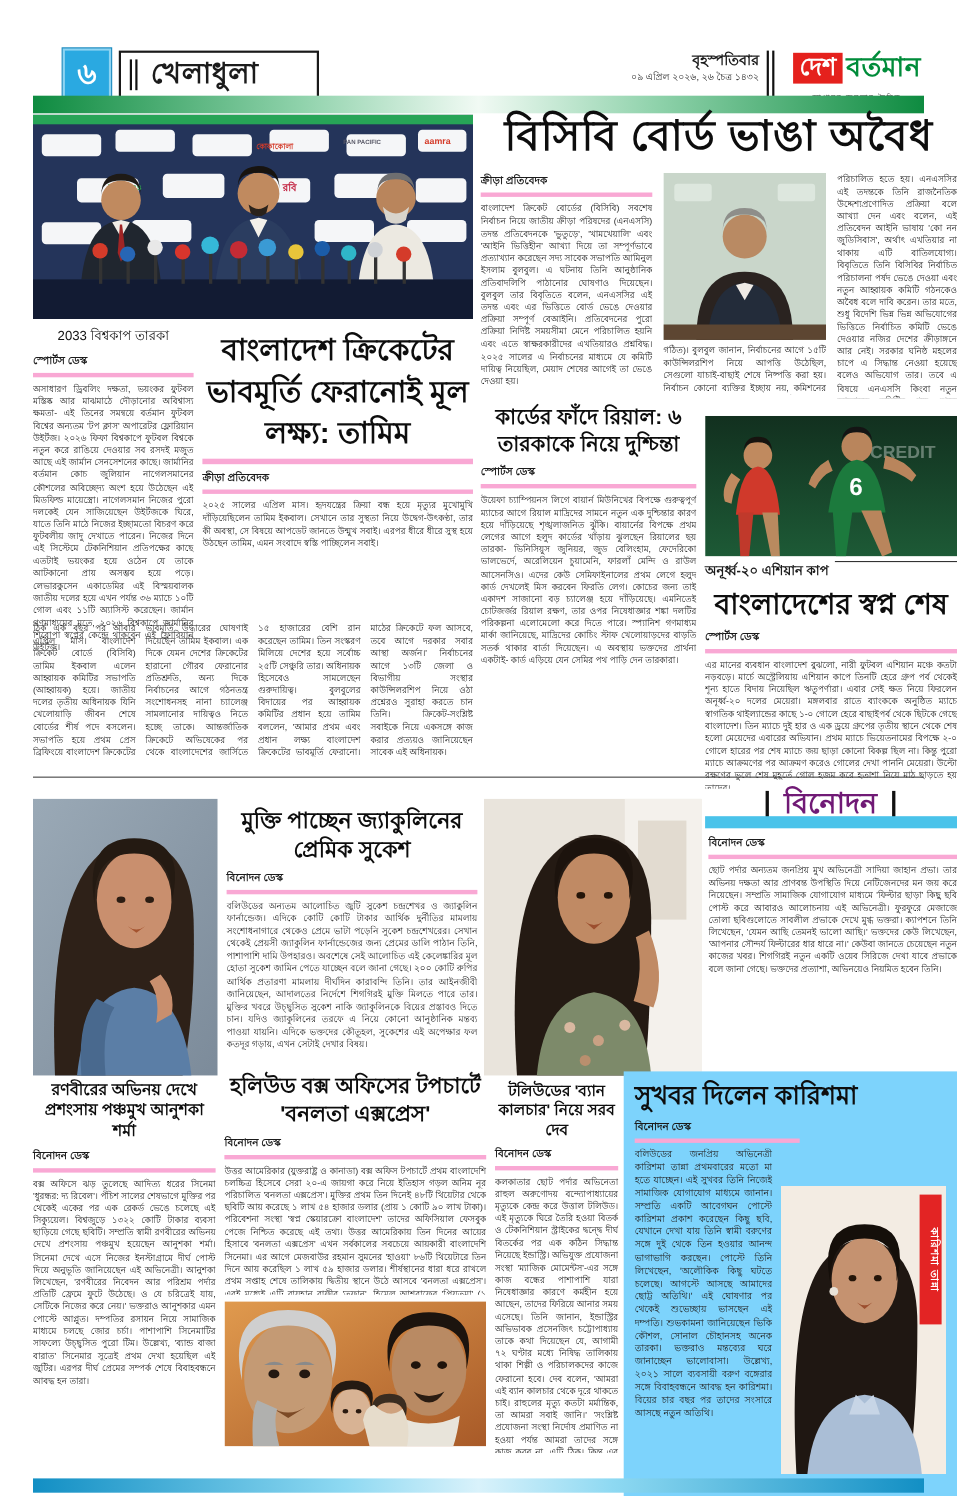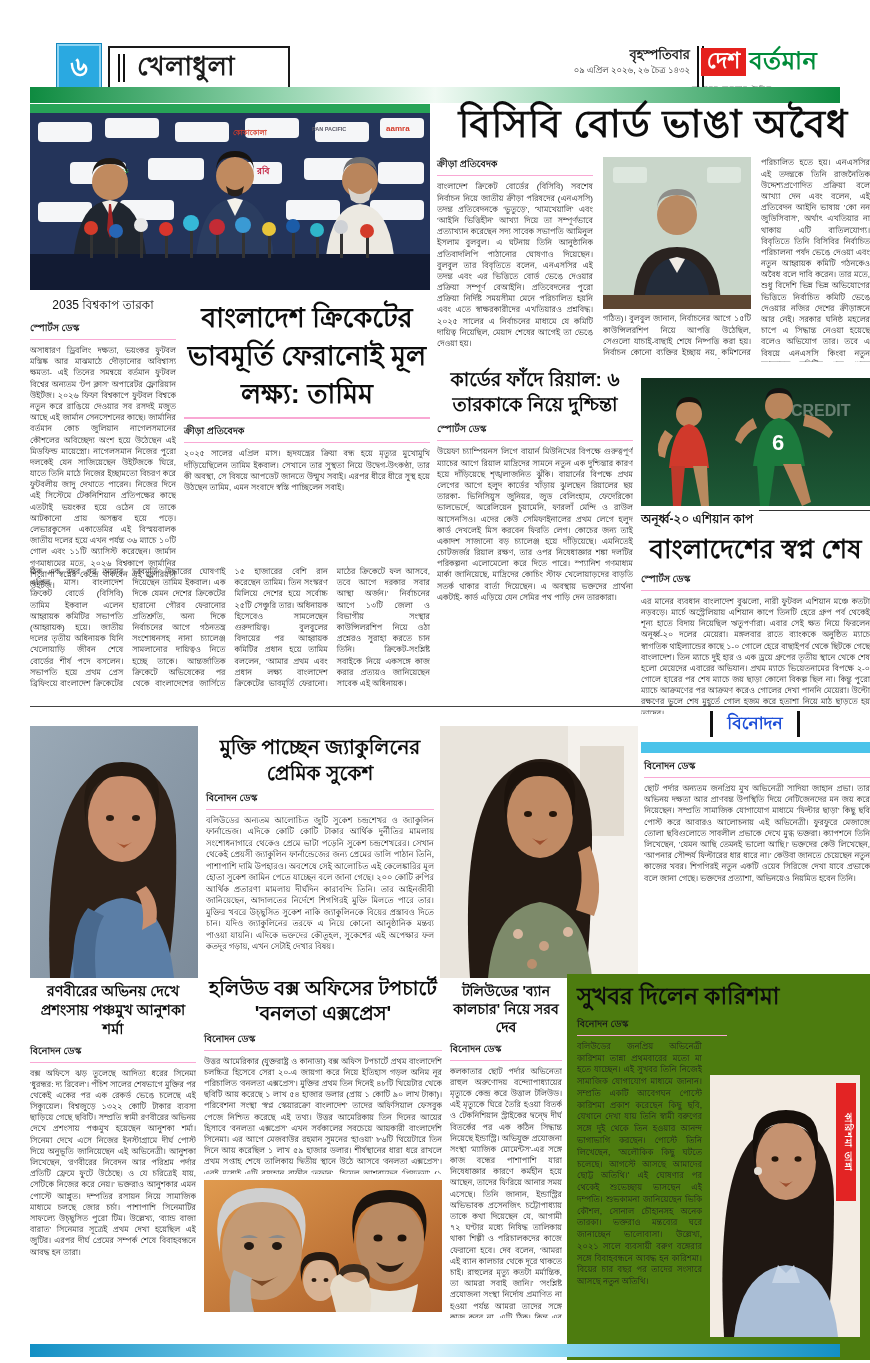--- a/index.html
+++ b/index.html
@@ -11,44 +11,44 @@
   
   .pagenum { left:57px; top:44px; width:44px; height:48px; background:#2aa9e1; border:2px solid #8ed4f2; outline:1px solid #1487bd; color:#fff; font-size:27px; font-weight:bold; display:flex; align-items:center; justify-content:center; }
   .section-box { left:108px; top:46px; width:182px; height:44px; border:2px solid #1a1a1a; display:flex; align-items:center; }
   .dbar { width:7px; height:70%; border-left:2px solid #111; border-right:2px solid #111; }
   .section-box .dbar { margin-left:8px; }
   .section-title { font-size:26px; font-weight:bold; margin-left:12px; letter-spacing:0.5px; }
   .dateblock { left:568px; top:47px; width:122px; text-align:right; }
   .dateblock .wd { font-size:13px; font-weight:bold; line-height:1.3; }
   .dateblock .dt { font-size:8.5px; color:#222; }
   .hdr-sep { left:697px; top:46px; height:44px; }
-  .logo { left:692px; top:42px; width:134px; }
+  .logo { left:712px; top:42px; width:134px; text-align:center; }
   .logo-row { display:flex; align-items:center; justify-content:center; gap:3px; }
   .logo-desh { background:#e5211d; color:#fff; font-weight:bold; font-size:22px; padding:1px 6px 3px; line-height:1.1; }
   .logo-bortoman { color:#008c3a; font-weight:bold; font-size:24px; letter-spacing:0.5px; }
   .logo-tag { font-size:6.5px; letter-spacing:1.5px; color:#222; margin-top:2px; }
   .greenbar { left:30px; top:87px; width:810px; height:16px;
     background:linear-gradient(90deg,#0e8b40 0%,#8fd2ab 30%,#f1faf4 50%,#8fd2ab 70%,#0e8b40 100%); }
   .bluebar-bottom { left:30px; top:1344px; width:810px; height:13px;
     background:linear-gradient(90deg,#128fc4 0%,#8ed9f2 35%,#d9f2fb 50%,#8ed9f2 65%,#128fc4 100%); }
 
   
   .kicker { font-size:12px; text-align:center; color:#111; }
   .headline { font-weight:bold; color:#0d0d0d; text-align:center; line-height:1.3; }
-  .byline { font-size:9.5px; font-weight:bold; border-bottom:1px solid #f9a8d4; padding-bottom:3px; margin:5px 0 5px; }
+  .byline { font-size:9.5px; font-weight:bold; border-bottom:4px solid #f9a8d4; padding-bottom:3px; margin:5px 0 5px; }
   .body-text { font-size:8px; line-height:1.4; text-align:justify; color:#232323; overflow:hidden; }
   .kicker-row { display:flex; align-items:flex-start; gap:6px; }
   .kicker-row .kline { flex:1; border-top:1.5px solid #333; }
 
   
   .binodon { display:flex; align-items:center; justify-content:center; gap:14px; }
   .binodon .vbar { width:3px; height:26px; background:#111; }
-  .binodon .txt { color:#1d4ed8; font-size:17px; font-weight:bold; }
+  .binodon .txt { color:#701a75; font-size:26px; font-weight:bold; }
   .cyanbar { background:#4ac3ea; }
-  .pinkbox { background:#4d7c0f; }
+  .pinkbox { background:#7dd3fc; }
 
   
   .photo { overflow:hidden; position:absolute; }
   .photo svg { display:block; }
   .vtab { position:absolute; right:4px; top:8px; width:20px; height:118px; background:#e32424; color:#fff;
     writing-mode:vertical-rl; text-align:center; font-size:9.5px; font-weight:bold; letter-spacing:1px; }
 </style>
 </head>
 <body>
 
@@ -153,27 +153,27 @@
           <circle cx="287" cy="126" r="7" fill="#2fb6c9"></circle>
         <rect x="310" y="128" width="3" height="26" fill="#333"></rect>
           <circle cx="311" cy="123" r="7" fill="#cfd2d6"></circle>
         <rect x="336" y="132" width="3" height="22" fill="#333"></rect>
           <circle cx="337" cy="127" r="7" fill="#d43b2a"></circle>
       </g>
     </svg>
   </div>
 
   <div class="abs" style="left:30px; top:296px; width:146px;">
-    <div class="kicker">2035 বিশ্বকাপ তারকা</div>
+    <div class="kicker">2033 বিশ্বকাপ তারকা</div>
     <div class="byline">স্পোর্টস ডেস্ক</div>
     <div class="body-text" style="height:300px;">অসাধারণ ড্রিবলিং দক্ষতা, ভয়ংকর ফুটবল মস্তিষ্ক আর মাঝমাঠে দৌড়ানোর অবিশ্বাস্য ক্ষমতা- এই তিনের সমন্বয়ে বর্তমান ফুটবল বিশ্বের অন্যতম 'টপ ক্লাস' অপারেটর ফ্লোরিয়ান উইর্টজ। ২০২৬ ফিফা বিশ্বকাপে ফুটবল বিশ্বকে নতুন করে রাঙিয়ে দেওয়ার সব রসদই মজুত আছে এই জার্মান সেনসেশনের কাছে। জার্মানির বর্তমান কোচ জুলিয়ান নাগেলসমানের কৌশলের অবিচ্ছেদ্য অংশ হয়ে উঠেছেন এই মিডফিল্ড মায়েস্ত্রো। নাগেলসমান নিজের পুরো দলকেই যেন সাজিয়েছেন উইর্টজকে ঘিরে, যাতে তিনি মাঠে নিজের ইচ্ছামতো বিচরণ করে ফুটবলীয় জাদু দেখাতে পারেন। নিজের দিনে এই সিস্টেমে টেকনিশিয়ান প্রতিপক্ষের কাছে এতটাই ভয়ংকর হয়ে ওঠেন যে তাকে আটকানো প্রায় অসম্ভব হয়ে পড়ে। লেভারকুসেন একাডেমির এই বিস্ময়বালক জাতীয় দলের হয়ে এখন পর্যন্ত ৩৬ ম্যাচে ১০টি গোল এবং ১১টি অ্যাসিস্ট করেছেন। জার্মান গণমাধ্যমের মতে, ২০২৬ বিশ্বকাপে জার্মানির শিরোপা স্বপ্নের কেন্দ্রে থাকবেন এই ফ্লোরিয়ান উইর্টজ।</div>
   </div>
 
   <div class="abs" style="left:184px; top:300px; width:246px;">
-    <div class="headline" style="font-size:27px; line-height:1.4; border-bottom:2px solid #f9a8d4; padding-bottom:4px;">বাংলাদেশ ক্রিকেটের ভাবমূর্তি ফেরানোই মূল লক্ষ্য: তামিম</div>
+    <div class="headline" style="font-size:27px; line-height:1.4; border-bottom:5px solid #f9a8d4; padding-bottom:4px;">বাংলাদেশ ক্রিকেটের ভাবমূর্তি ফেরানোই মূল লক্ষ্য: তামিম</div>
     <div class="byline">ক্রীড়া প্রতিবেদক</div>
     <div class="body-text" style="height:88px;">২০২৫ সালের এপ্রিল মাস। হৃদযন্ত্রের ক্রিয়া বন্ধ হয়ে মৃত্যুর মুখোমুখি দাঁড়িয়েছিলেন তামিম ইকবাল। সেখানে তার সুস্থতা নিয়ে উদ্বেগ-উৎকণ্ঠা, তার কী অবস্থা, সে বিষয়ে আপডেট জানতে উন্মুখ সবাই। এরপর ধীরে ধীরে সুস্থ হয়ে উঠছেন তামিম, এমন সংবাদে স্বস্তি পাচ্ছিলেন সবাই।</div>
   </div>
 
   <div class="abs body-text" style="left:30px; top:566px; width:400px; height:140px; column-count:4; column-gap:9px;">ঠিক এক বছর পর আবার এপ্রিল মাস। বাংলাদেশ ক্রিকেট বোর্ডে (বিসিবি) তামিম ইকবাল এলেন আহ্বায়ক কমিটির সভাপতি (আহ্বায়ক) হয়ে। জাতীয় দলের তৃতীয় অধিনায়ক যিনি খেলোয়াড়ি জীবন শেষে বোর্ডের শীর্ষ পদে বসলেন। সভাপতি হয়ে প্রথম প্রেস ব্রিফিংয়ে বাংলাদেশ ক্রিকেটের ভাবমূর্তি উদ্ধারের ঘোষণাই দিয়েছেন তামিম ইকবাল। এক দিকে যেমন দেশের ক্রিকেটের হারানো গৌরব ফেরানোর প্রতিশ্রুতি, অন্য দিকে নির্বাচনের আগে গঠনতন্ত্র সংশোধনসহ নানা চ্যালেঞ্জ সামলানোর দায়িত্বও নিতে হচ্ছে তাকে। আন্তর্জাতিক ক্রিকেটে অভিষেকের পর থেকে বাংলাদেশের জার্সিতে ১৫ হাজারের বেশি রান করেছেন তামিম। তিন সংস্করণ মিলিয়ে দেশের হয়ে সর্বোচ্চ ২৫টি সেঞ্চুরি তার। অধিনায়ক হিসেবেও সামলেছেন গুরুদায়িত্ব। বুলবুলের বিদায়ের পর আহ্বায়ক কমিটির প্রধান হয়ে তামিম বললেন, 'আমার প্রথম এবং প্রধান লক্ষ্য বাংলাদেশ ক্রিকেটের ভাবমূর্তি ফেরানো। মাঠের ক্রিকেটে ফল আসবে, তবে আগে দরকার সবার আস্থা অর্জন।' নির্বাচনের আগে ১৩টি জেলা ও বিভাগীয় সংস্থার কাউন্সিলরশিপ নিয়ে ওঠা প্রশ্নেরও সুরাহা করতে চান তিনি। ক্রিকেট-সংশ্লিষ্ট সবাইকে নিয়ে একসঙ্গে কাজ করার প্রত্যয়ও জানিয়েছেন সাবেক এই অধিনায়ক।</div>
 
   <div class="abs" style="left:437px; top:100px; width:433px;">
     <div class="headline" style="font-size:38px; letter-spacing:1px;">বিসিবি বোর্ড ভাঙা অবৈধ</div>
     <div style="display:flex; gap:10px; margin-top:8px;">
       <div style="width:156px;">

